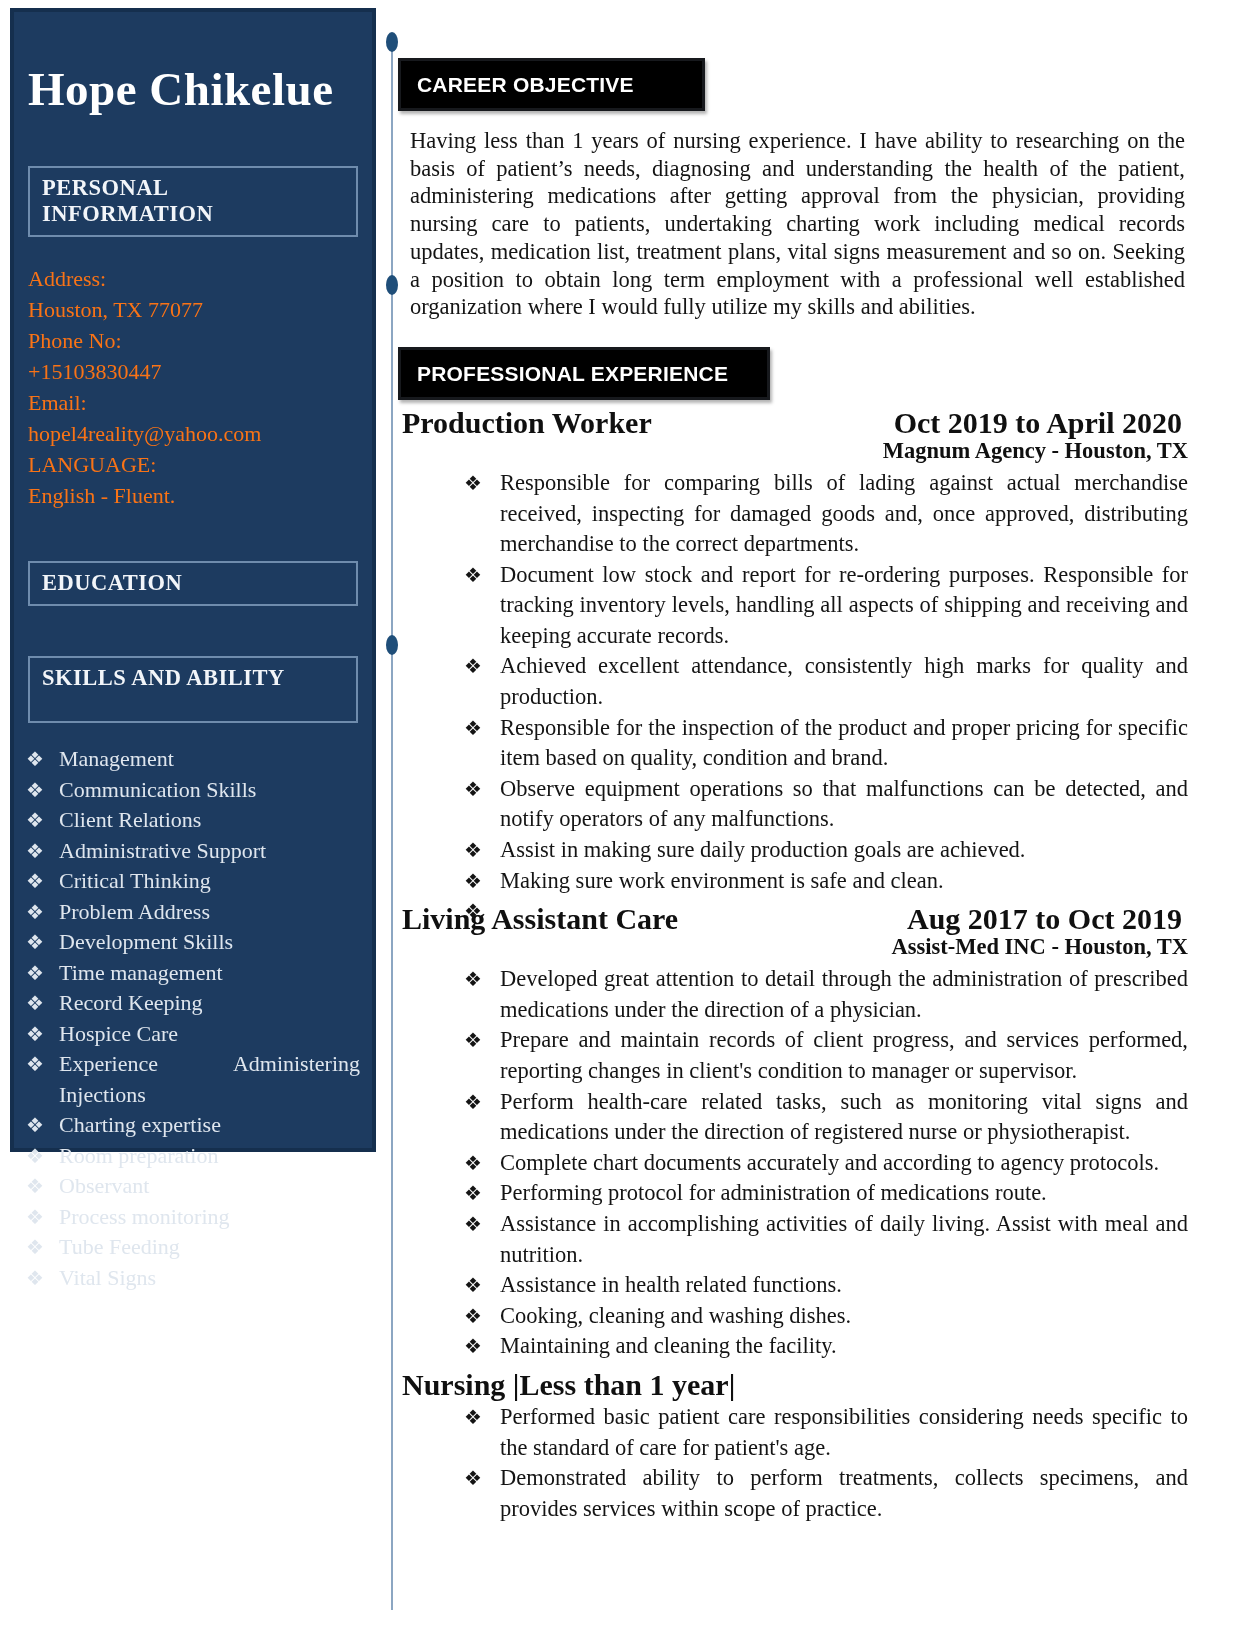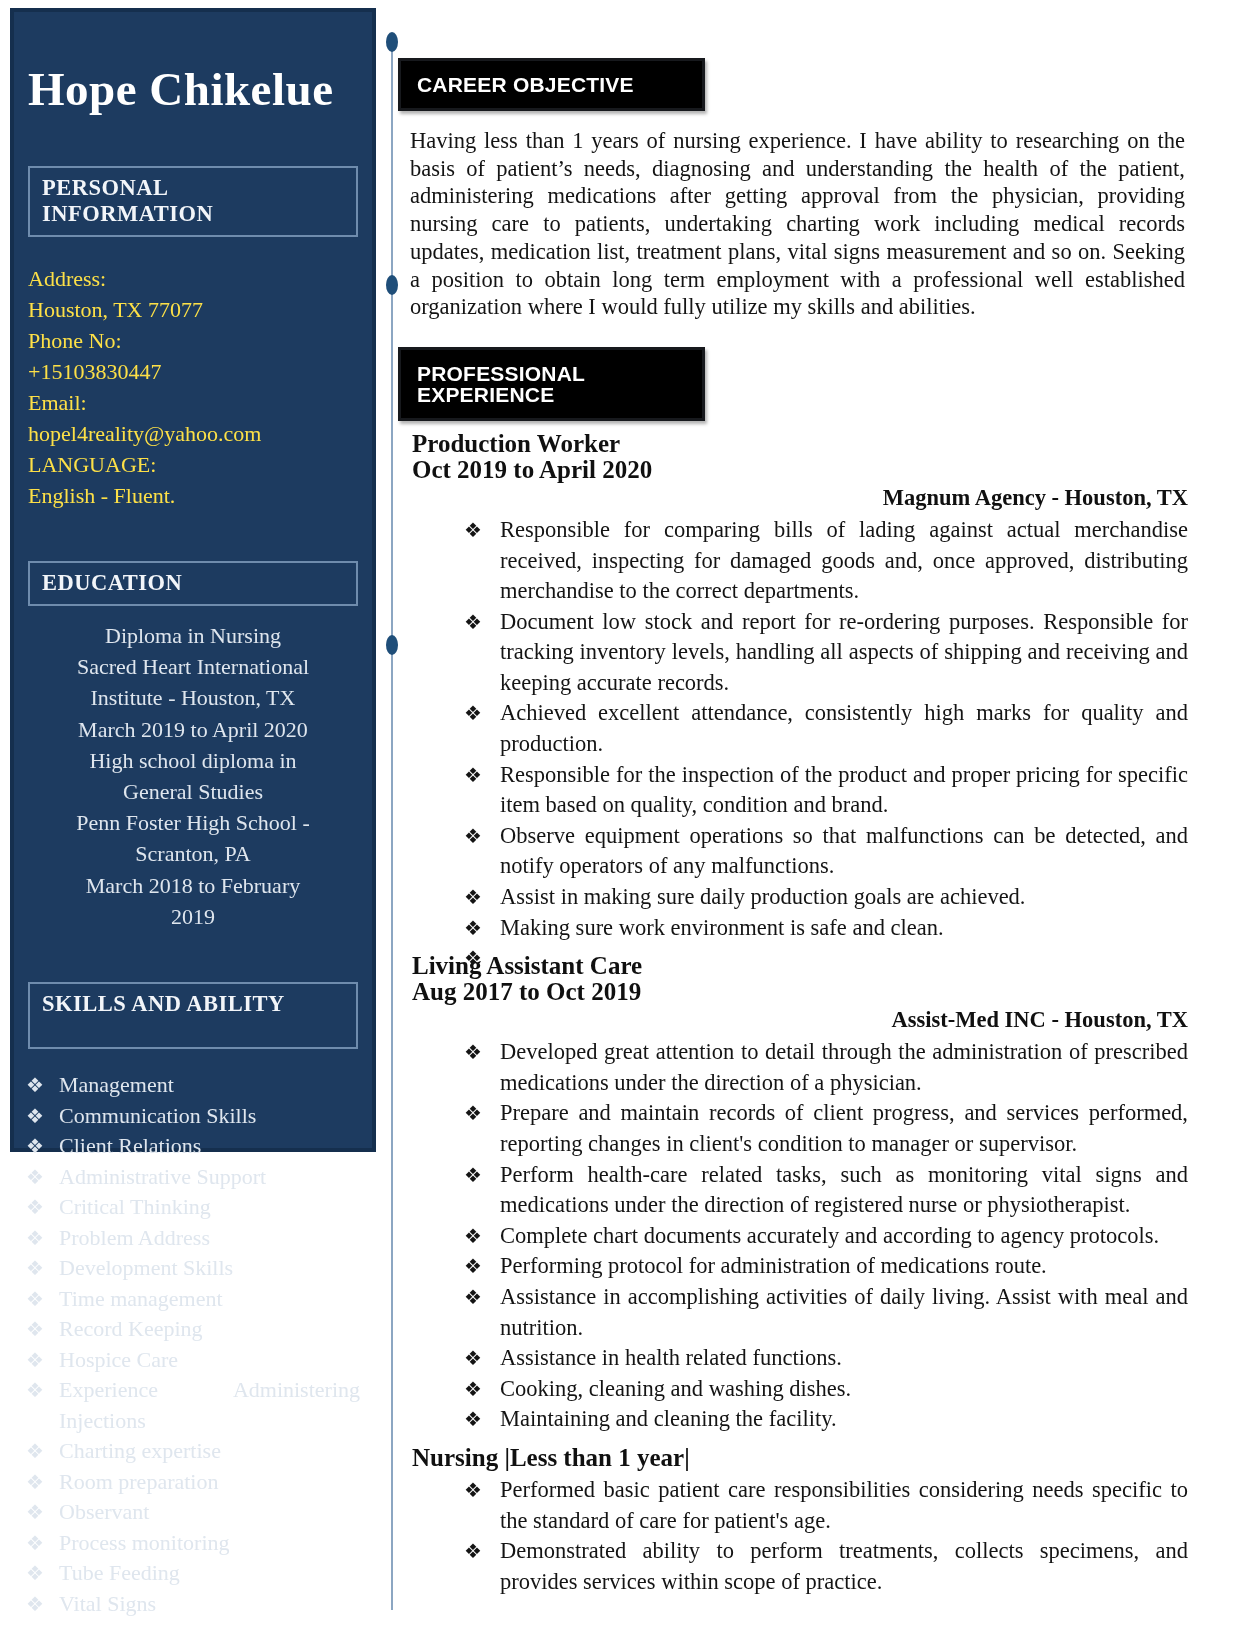--- a/index.html
+++ b/index.html
@@ -19,21 +19,21 @@
     line-height:1.15; letter-spacing:0.5px;
   }
   .side-box {
     box-sizing:border-box; margin:50px 2px 0 2px; border:2px solid #6f8cad;
     padding:7px 20px 8px 12px; font-size:22.5px; font-weight:bold;
     letter-spacing:0.5px; color:#f2f5f9; line-height:26px;
   }
   .side-box.tall { padding-bottom:30px; }
   .address {
     margin:26px 0 0 2px; font-size:22px; line-height:31px; white-space:pre-line;
-    color:#fde047;
+    color:#f97316;
   }
   .edu {
     margin:14px 0 0 0; text-align:center; font-size:22px; line-height:31.2px;
     white-space:pre-line; color:#dfe6ee;
   }
   .skills { list-style:none; margin:21px 0 0 0; padding:0; font-size:22px; color:#dfe6ee; }
   .skills li { position:relative; padding-left:33px; line-height:30.5px; text-align:justify; }
   .skills .blt { position:absolute; left:0; top:0; font-size:20px; }
 
   
@@ -49,30 +49,29 @@
 
   
   .main { position:absolute; left:398px; top:0; width:790px; }
   .hdr {
     box-sizing:border-box; background:#000000; border:3px solid #17191d;
     color:#ffffff; font-family:"Liberation Sans", sans-serif; font-weight:bold;
     font-size:21px; line-height:21px; padding:13px 16px 13px 16px;
     box-shadow:2px 3px 3px rgba(40,40,40,0.35); letter-spacing:0.2px;
   }
   .hdr-co { width:307px; margin-top:58px; }
-  .hdr-pe { width:307px; margin-top:26px; }
+  .hdr-pe { width:372px; margin-top:26px; }
   .objective {
     margin:16px 0 0 12px; width:775px; font-size:22.5px; line-height:27.7px;
     text-align:justify; color:#141414;
   }
   .job-header {
-    display:flex; justify-content:space-between; margin:10px 0 0 14px;
-    padding-right:6px; font-weight:bold; font-size:25px; line-height:26px;
+    display:flex; justify-content:space-between; margin:10px 0 0 4px;
+    padding-right:6px; font-weight:bold; font-size:30px; line-height:26px;
     color:#101010;
-    flex-direction:column;
   }
   .job-company { margin:2px 0 0 14px; font-weight:bold; font-size:22.5px; line-height:26px; color:#101010;text-align:right; }
   .job-bullets { list-style:none; margin:4px 0 0 0; padding:0; font-size:22.5px; }
   .job-bullets li {
     position:relative; box-sizing:border-box; width:790px; padding-left:102px;
     line-height:30.6px; text-align:justify; color:#141414;
   }
   .job-bullets .blt { position:absolute; left:66px; top:0; font-size:20px; }
 </style>
 </head>
@@ -87,30 +86,20 @@
     <div class="address">Address:
 Houston, TX 77077
 Phone No:
 +15103830447
 Email:
 hopel4reality@yahoo.com
 LANGUAGE:
 English - Fluent.</div>
 
     <div class="side-box">EDUCATION</div>
-    <div class="edu">Diploma in Nursing
-Sacred Heart International
-Institute - Houston, TX
-March 2019 to April 2020
-High school diploma in
-General Studies
-Penn Foster High School -
-Scranton, PA
-March 2018 to February
-2019</div>
 
     <div class="side-box tall">SKILLS AND ABILITY</div>
     <ul class="skills">
 
         <li>
           <span class="blt">❖</span>
           <span>Management</span>
         </li>
 
         <li>

